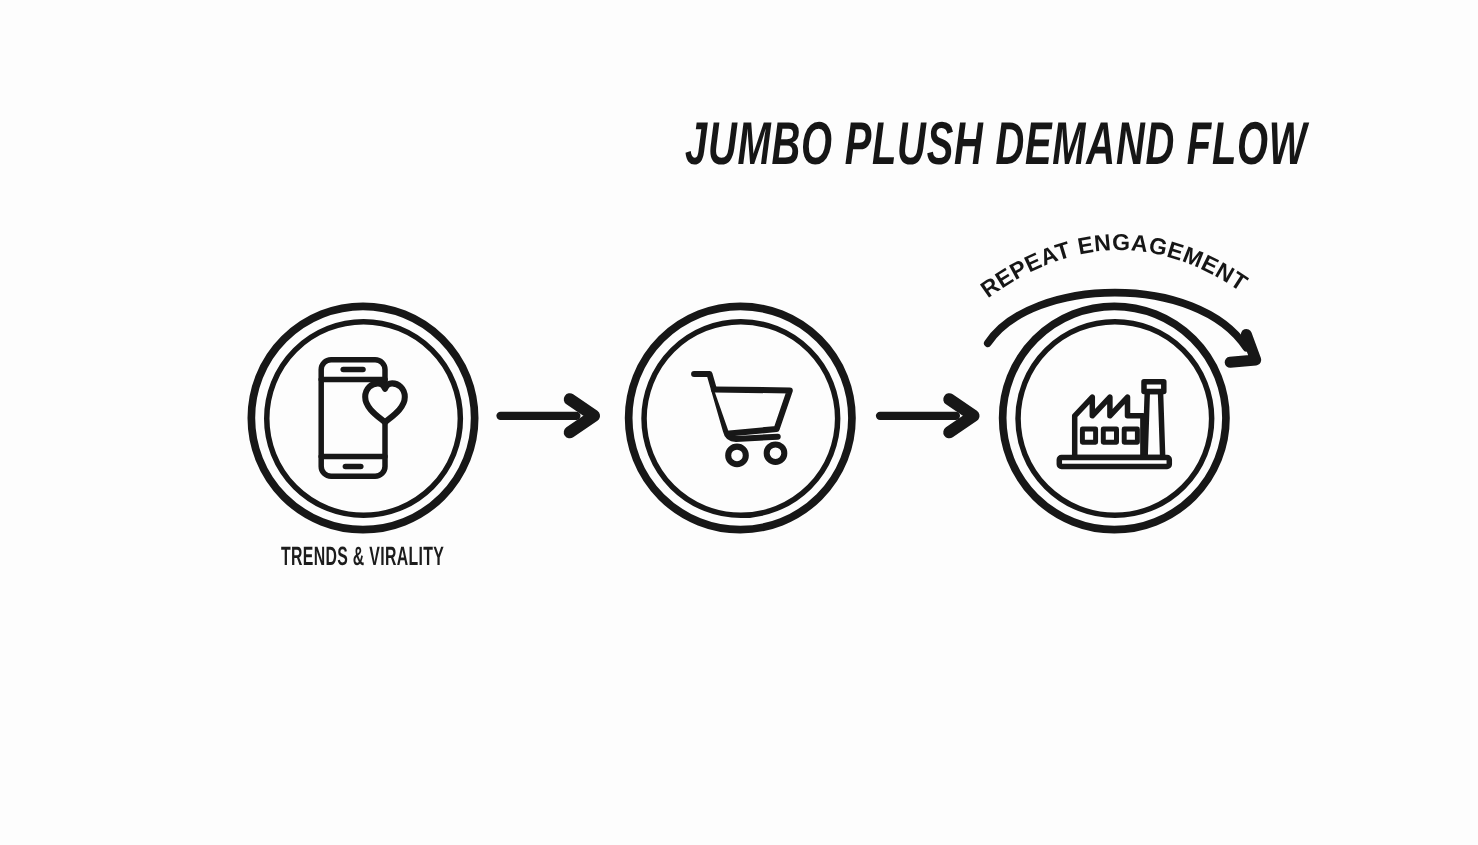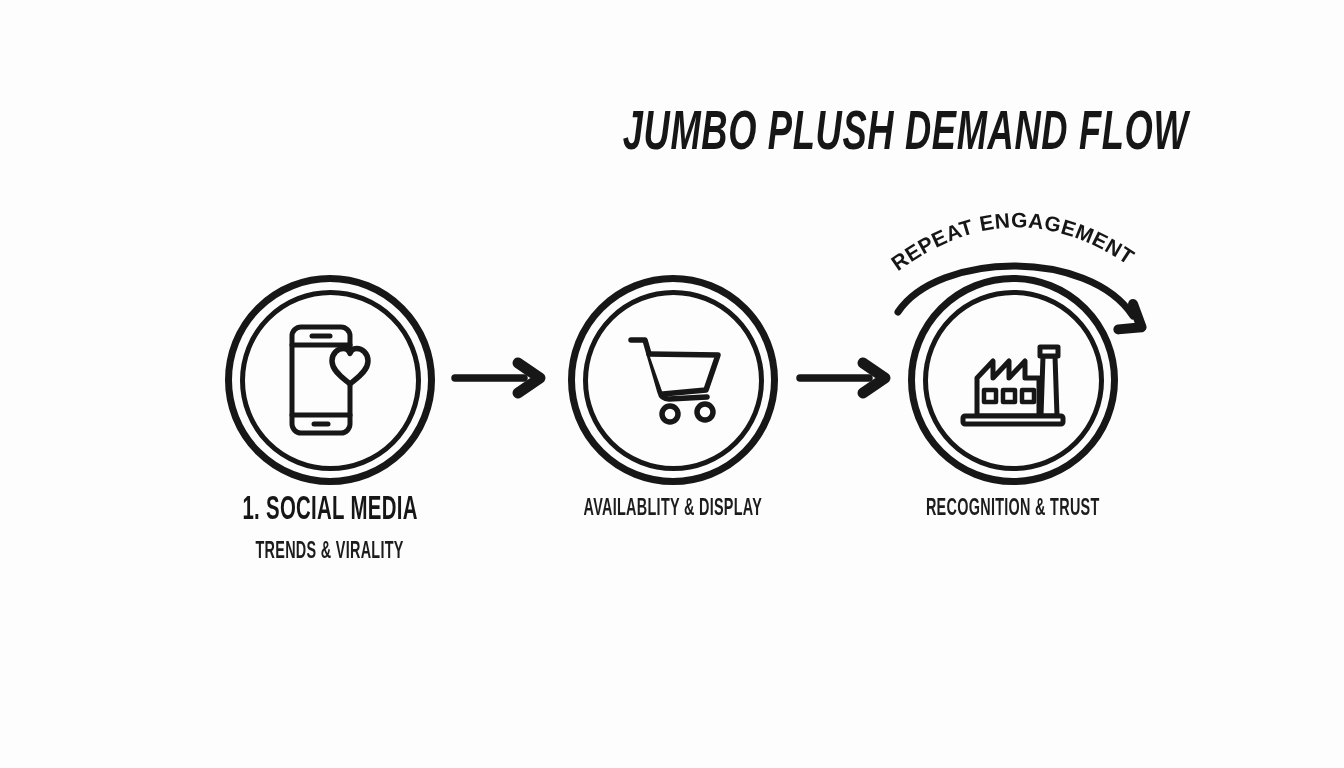--- a/index.html
+++ b/index.html
@@ -165,23 +165,20 @@
       <path d="M 898 312 C 938 252 1088 248 1133 316" stroke-width="7"></path>
       <path d="M -19 -13 L 2 0 L -15 16" transform="translate(1140,326) rotate(38)" stroke-width="10"></path>
     </g>
     <path id="loop-text-arc" d="M 900 270 Q 1013 188 1126 264" fill="none" stroke="none"></path>
     <text font-size="21" font-weight="700" letter-spacing="0.5" fill="#161616" font-family="Liberation Sans, sans-serif">
       <textPath href="#loop-text-arc" startOffset="50%" text-anchor="middle">REPEAT ENGAGEMENT</textPath>
     </text>
   </svg>
 
   <div class="caption caption-1">
-    <span class="label"><span class="squeeze">1. SOCIAL MEDIA</span></span>
     <span class="sublabel"><span class="squeeze">TRENDS &amp; VIRALITY</span></span>
   </div>
   <div class="caption caption-2">
-    <span class="sublabel"><span class="squeeze">AVAILABLITY &amp; DISPLAY</span></span>
   </div>
   <div class="caption caption-3">
-    <span class="sublabel"><span class="squeeze">RECOGNITION &amp; TRUST</span></span>
   </div>
 
 </div>
 
 </body></html>

